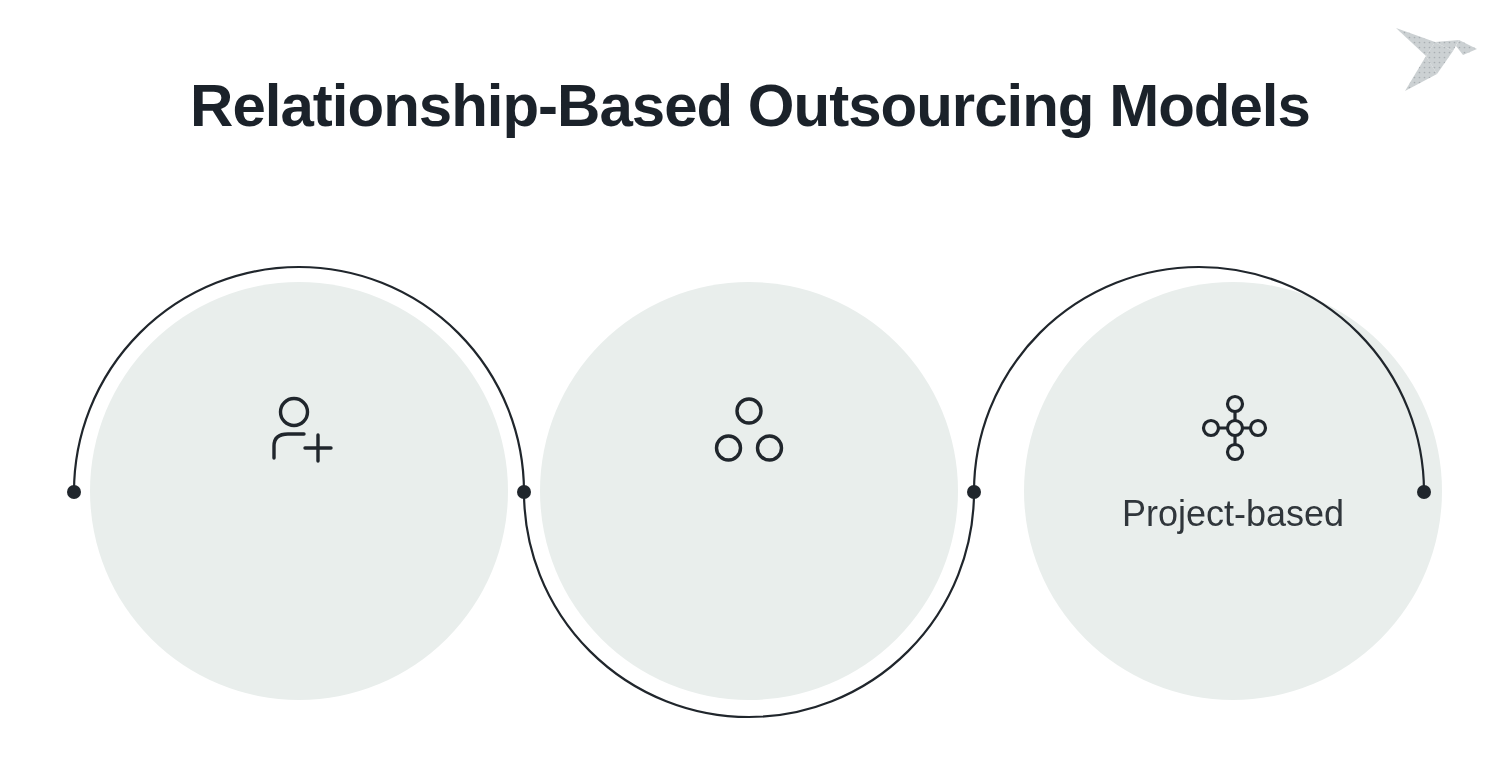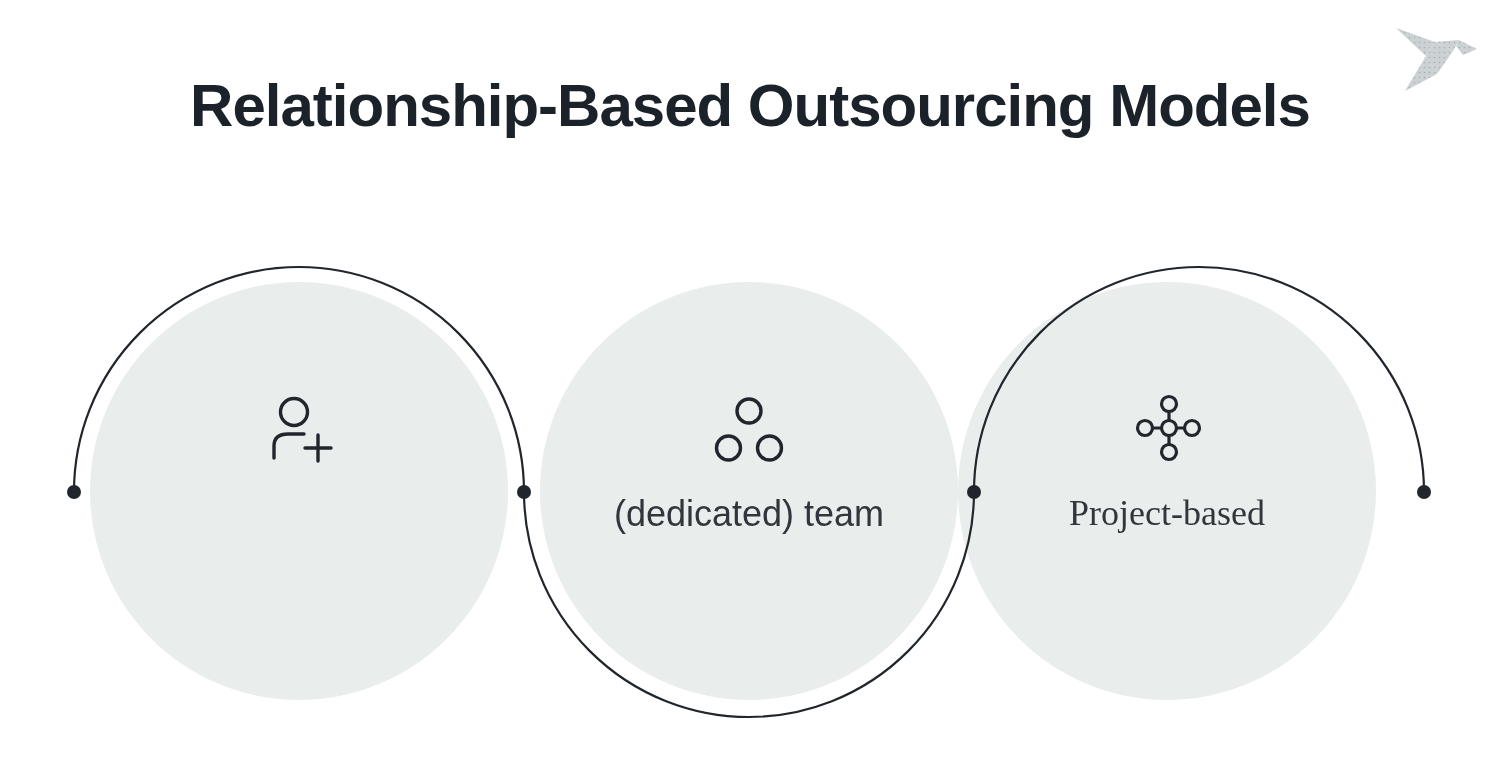--- a/index.html
+++ b/index.html
@@ -62,21 +62,21 @@
     width: 418px;
     height: 418px;
     border-radius: 50%;
     background: var(--circle_fill);
     display: flex;
     flex-direction: column;
     align-items: center;
   }
   .model-circle.c1 { left: 90px; }
   .model-circle.c2 { left: 540px; }
-  .model-circle.c3 { left: 958px; font-family: Liberation Serif, serif; }
+  .model-circle.c3 { left: 1024px; }
   .icon {
     margin-top: 112px;
     width: 70px;
     height: 70px;
     color: var(--line);
     flex: 0 0 auto;
   }
   .icon .stroked {
     fill: none;
     stroke: currentColor;
@@ -129,21 +129,20 @@
     </svg>
   </div>
 
   <div class="model-circle c2">
     <svg class="icon" viewBox="0 0 70 70" aria-hidden="true">
       <circle class="stroked" cx="35" cy="17" r="12"></circle>
       <circle class="stroked" cx="14.5" cy="54" r="12"></circle>
       <circle class="stroked" cx="55.5" cy="54" r="12"></circle>
     </svg>
     <div class="label">
-      <span>(dedicated) team</span>
     </div>
   </div>
 
   <div class="model-circle c3">
     <svg class="icon" viewBox="0 0 70 70" aria-hidden="true">
       <path class="stroked" d="M 37 10 L 37 58 M 13 34 L 60 34" style="stroke-width:3.2"></path>
       <circle class="net-node" cx="37" cy="34" r="7.5"></circle>
       <circle class="net-node" cx="37" cy="10" r="7.5"></circle>
       <circle class="net-node" cx="37" cy="58" r="7.5"></circle>
       <circle class="net-node" cx="13" cy="34" r="7.5"></circle>

